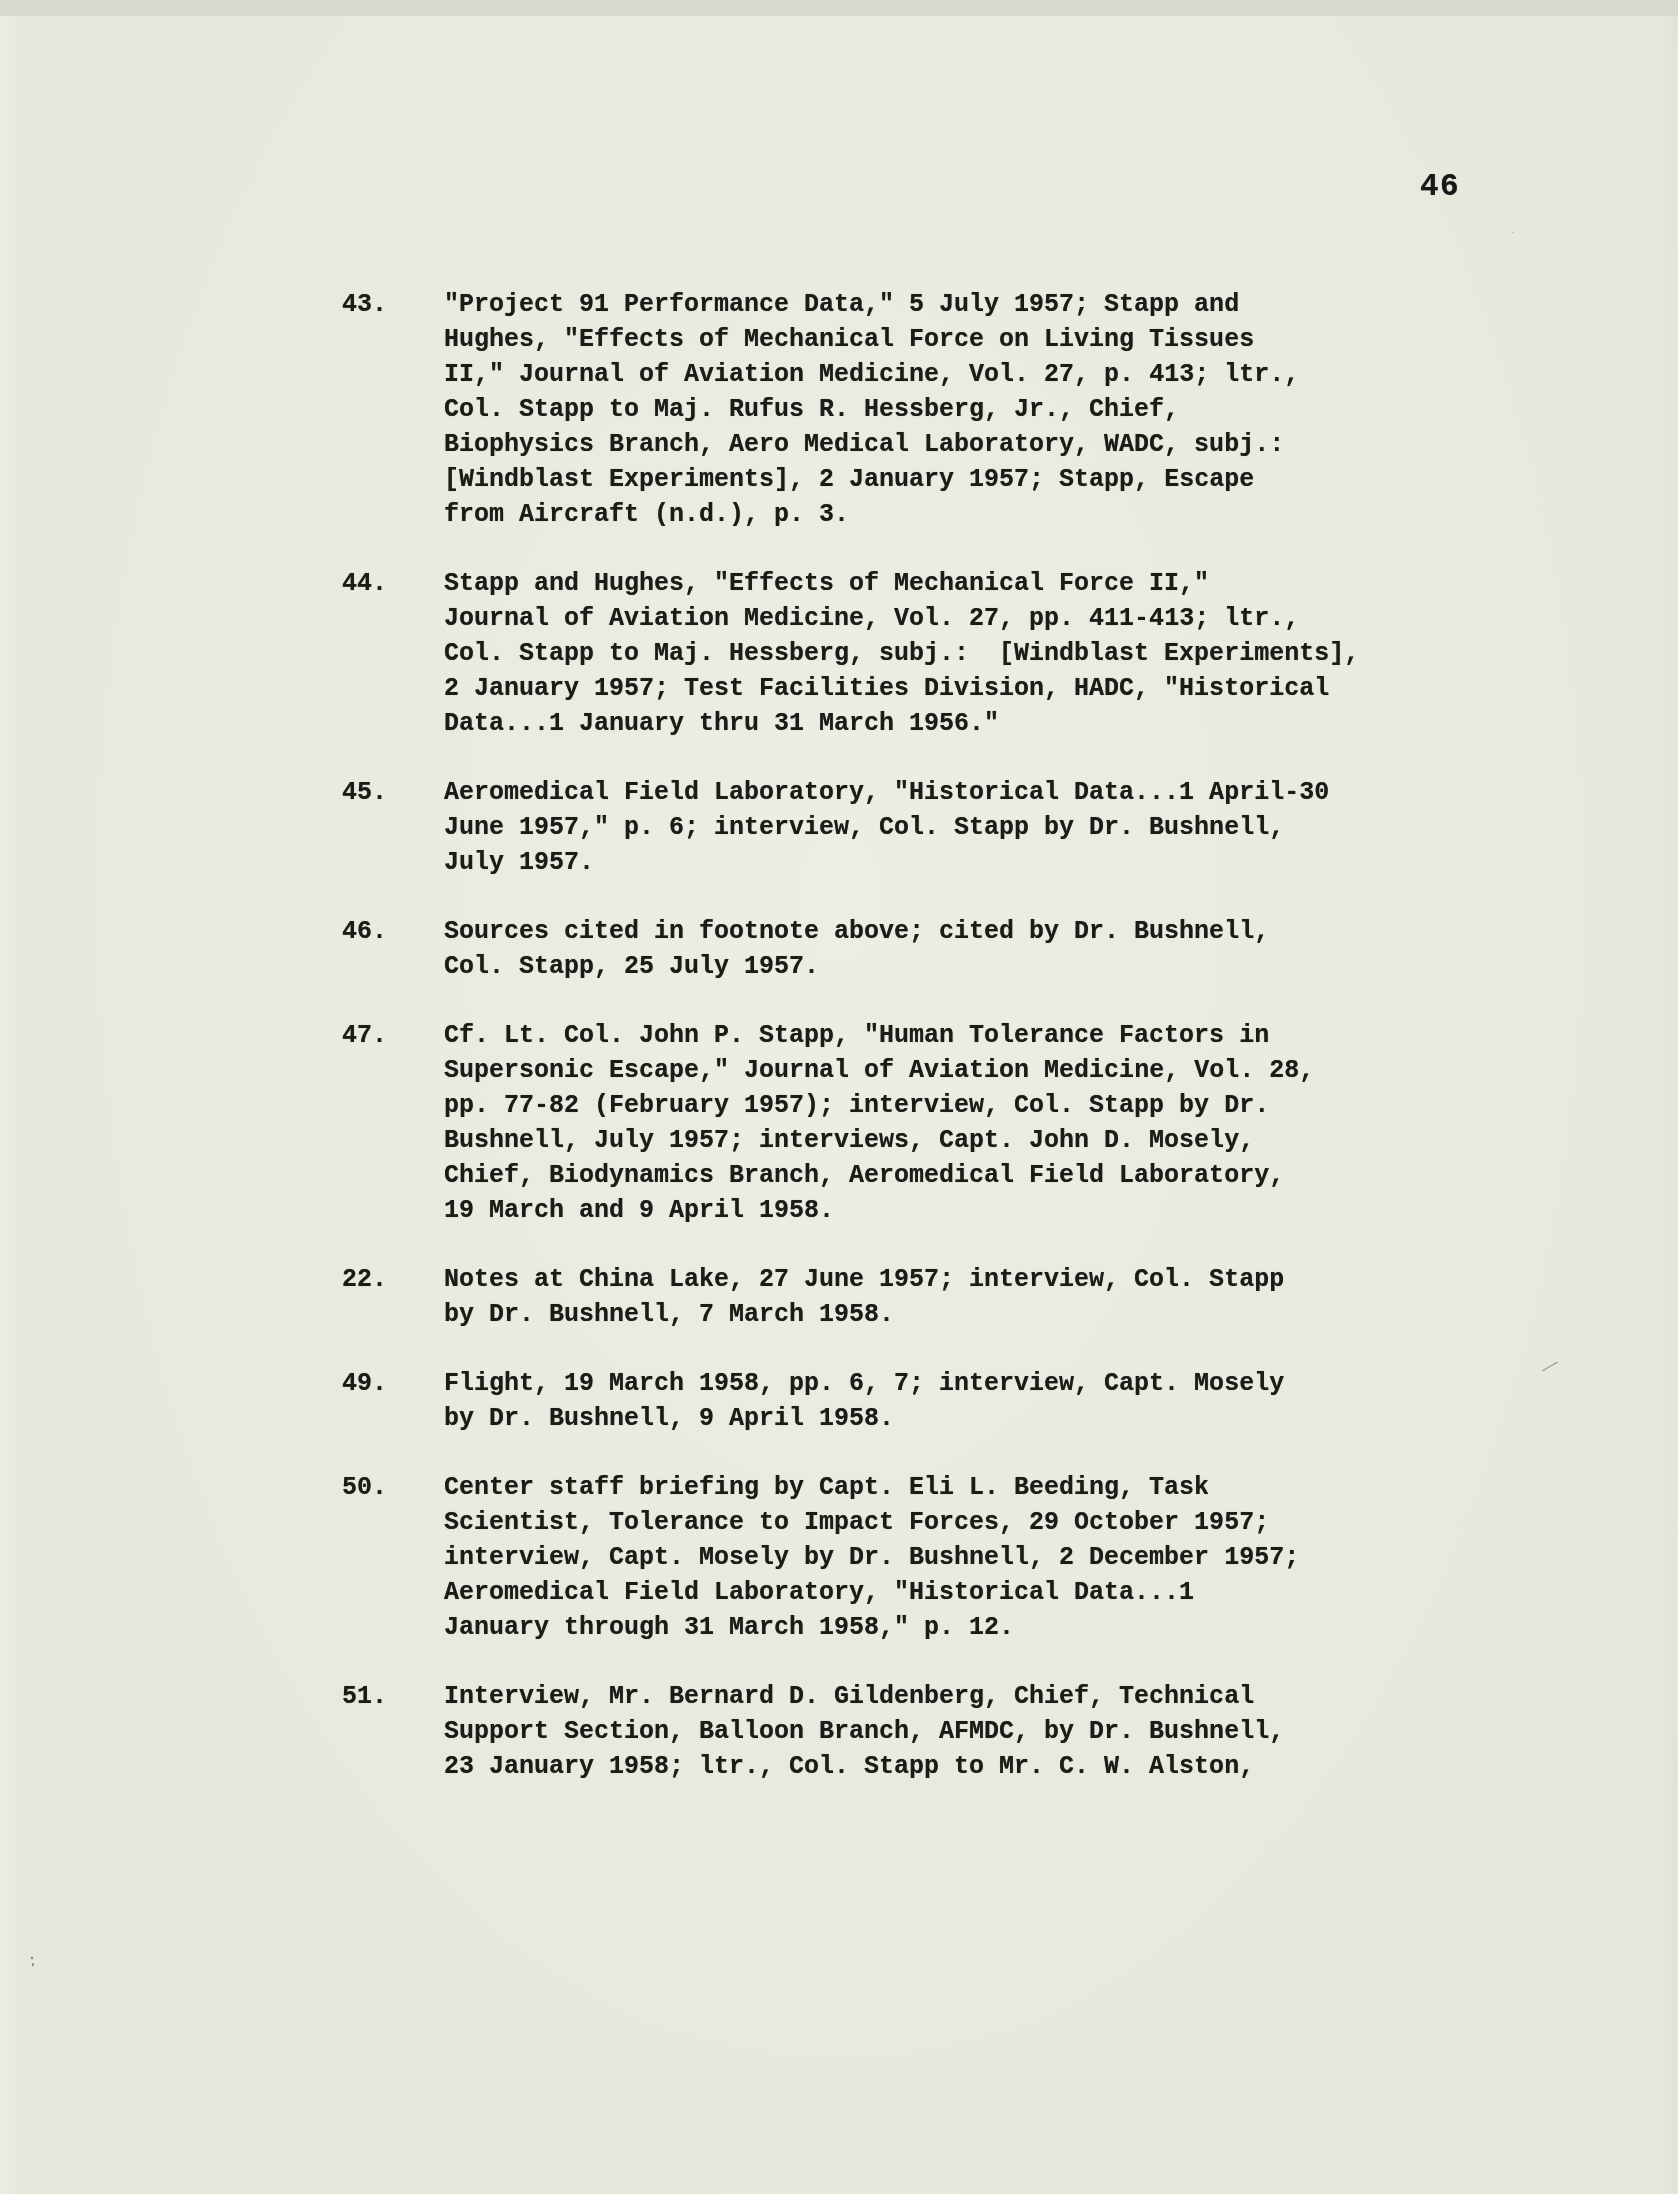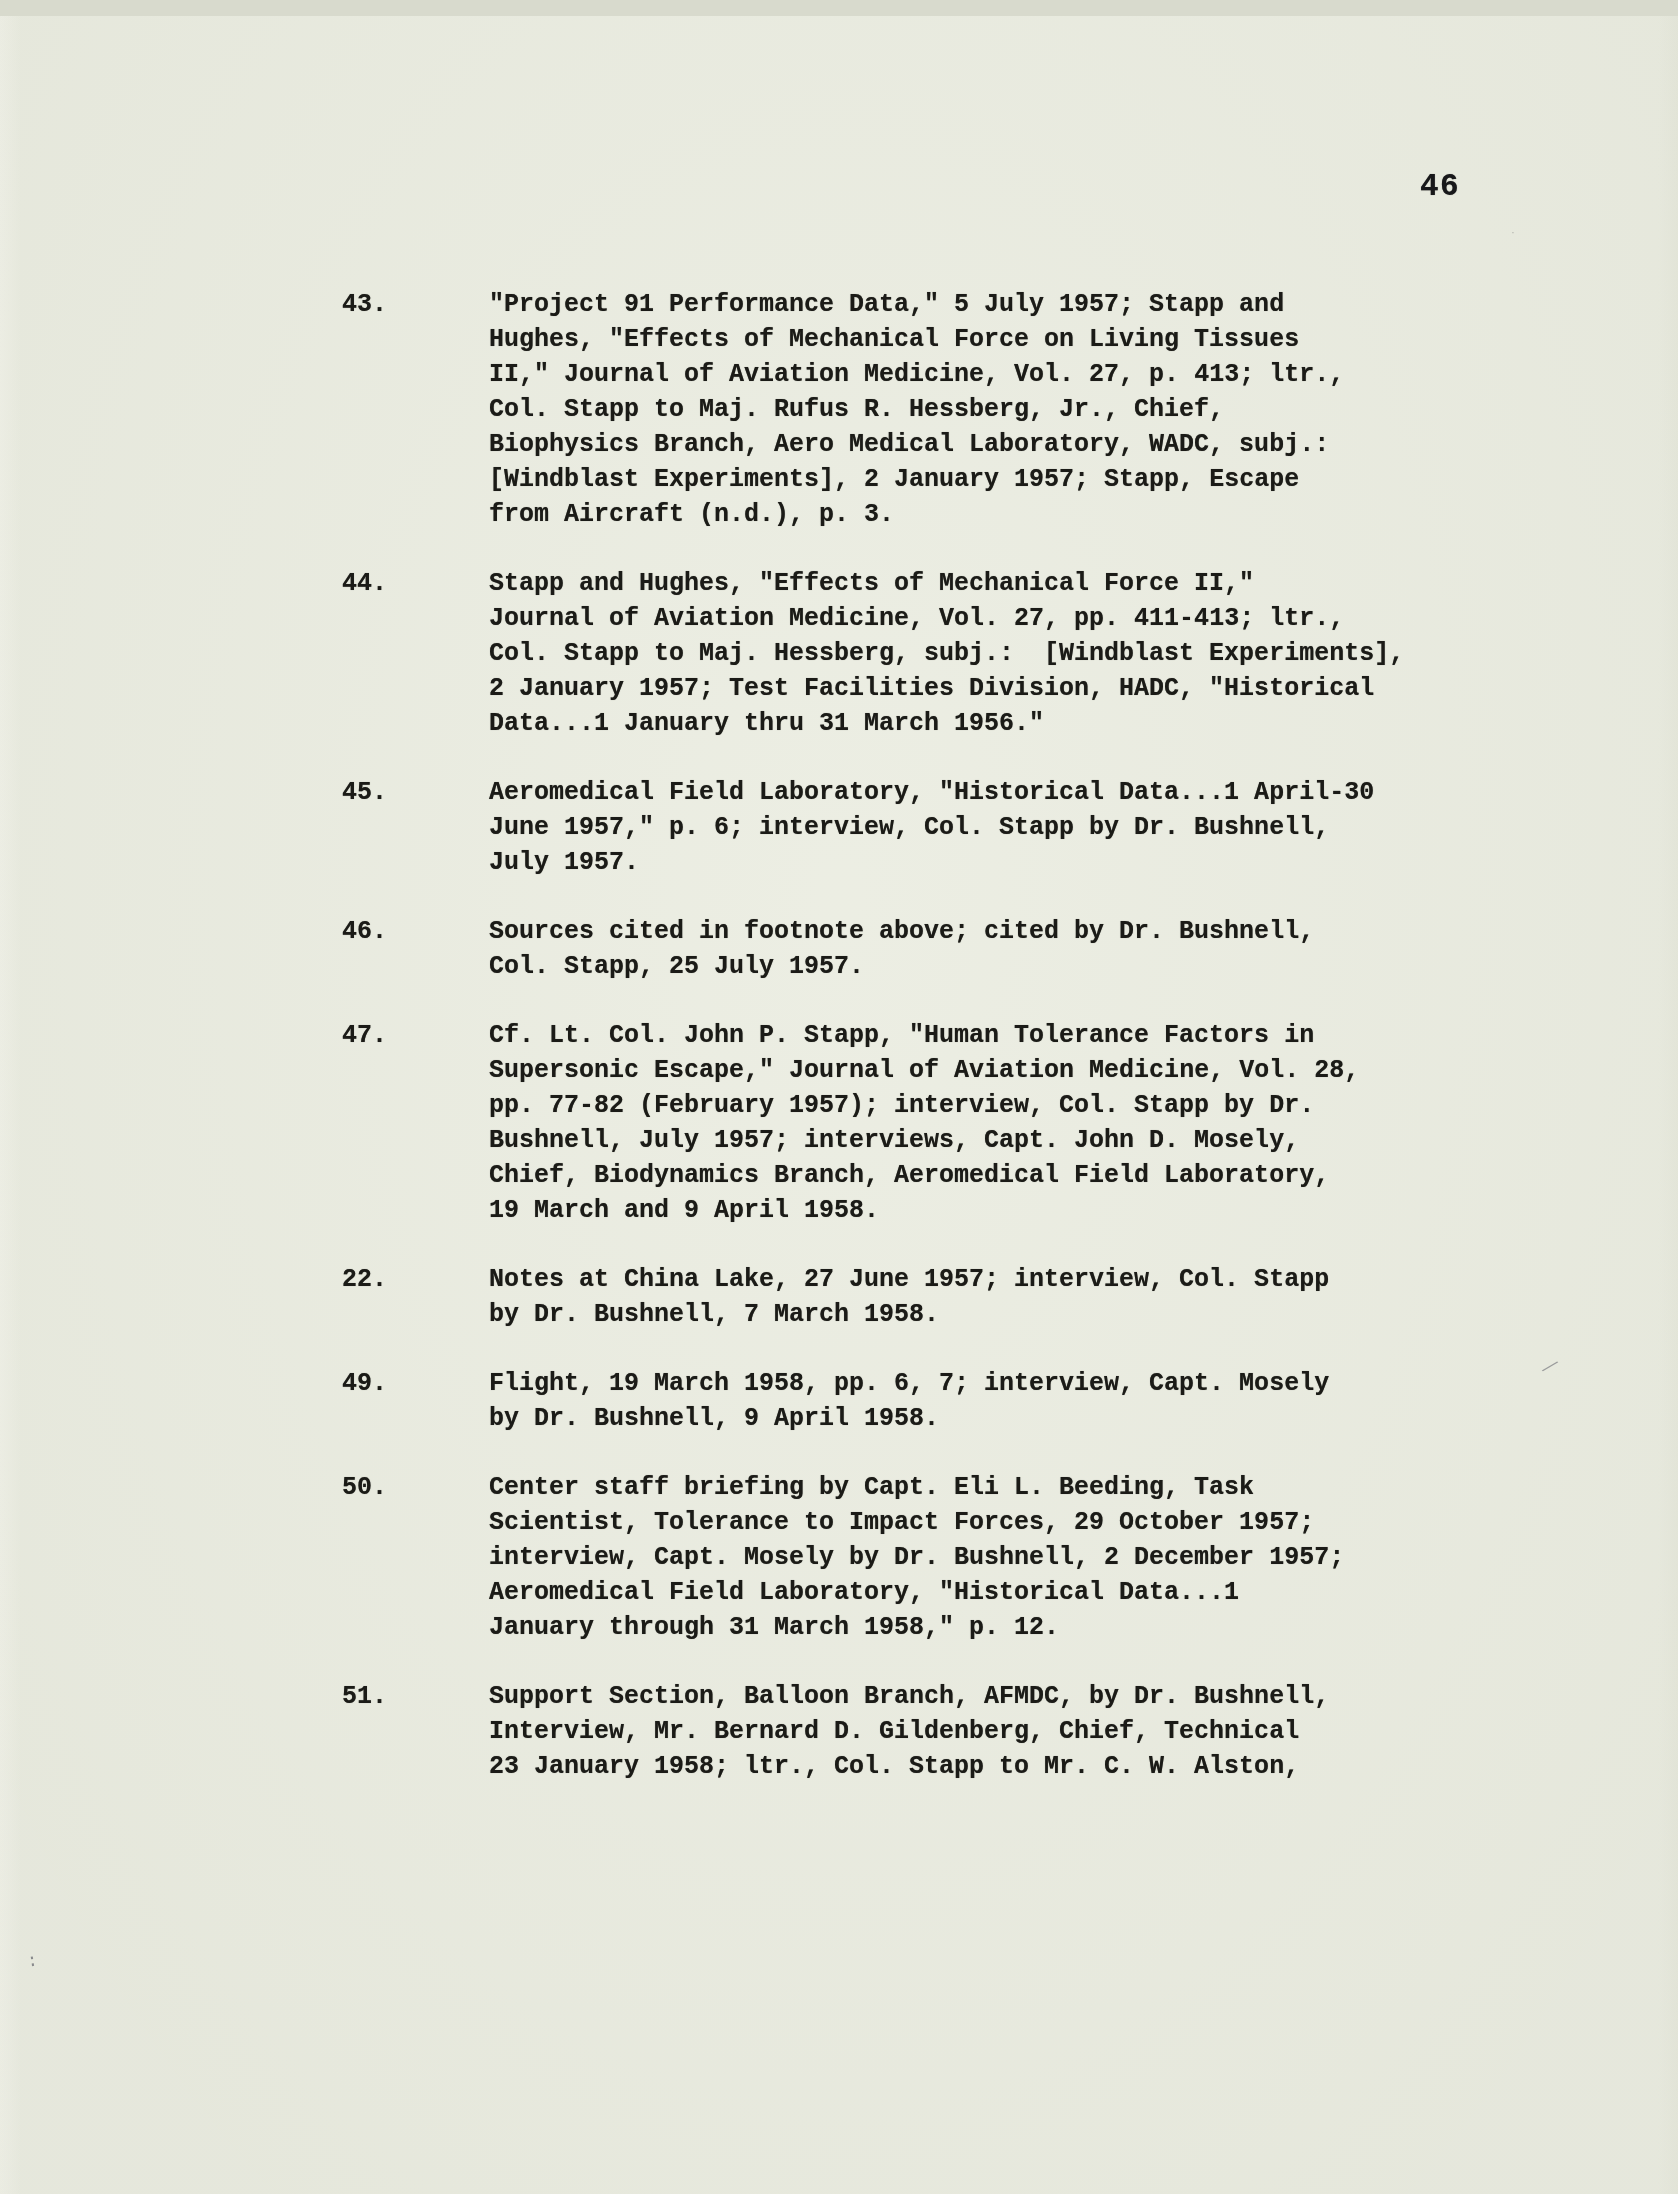--- a/index.html
+++ b/index.html
@@ -36,21 +36,20 @@
   .footnote-list {
     position: absolute;
     top: 271px;
     left: 342px;
     width: 1208px;
   }
   .footnote {
     display: flex;
     align-items: flex-start;
     margin-bottom: 34px;
-    gap: 45px;
   }
   .fn-num {
     flex: 0 0 102px;
     font-size: 25px;
     font-weight: 700;
     line-height: 35px;
     color: #1b1b17;
     text-shadow: 0 0 0.7px rgba(25,25,20,0.6);
   }
   .fn-text {
@@ -116,21 +115,21 @@
       <div class="footnote">
         <span class="fn-num">49.</span>
         <div class="fn-text"><div class="fn-line">Flight, 19 March 1958, pp. 6, 7; interview, Capt. Mosely</div><div class="fn-line">by Dr. Bushnell, 9 April 1958.</div></div>
       </div>
       <div class="footnote">
         <span class="fn-num">50.</span>
         <div class="fn-text"><div class="fn-line">Center staff briefing by Capt. Eli L. Beeding, Task</div><div class="fn-line">Scientist, Tolerance to Impact Forces, 29 October 1957;</div><div class="fn-line">interview, Capt. Mosely by Dr. Bushnell, 2 December 1957;</div><div class="fn-line">Aeromedical Field Laboratory, "Historical Data...1</div><div class="fn-line">January through 31 March 1958," p. 12.</div></div>
       </div>
       <div class="footnote">
         <span class="fn-num">51.</span>
-        <div class="fn-text"><div class="fn-line">Support Section, Balloon Branch, AFMDC, by Dr. Bushnell,</div><div class="fn-line">Interview, Mr. Bernard D. Gildenberg, Chief, Technical</div><div class="fn-line">23 January 1958; ltr., Col. Stapp to Mr. C. W. Alston,</div></div>
+        <div class="fn-text"><div class="fn-line">Interview, Mr. Bernard D. Gildenberg, Chief, Technical</div><div class="fn-line">Support Section, Balloon Branch, AFMDC, by Dr. Bushnell,</div><div class="fn-line">23 January 1958; ltr., Col. Stapp to Mr. C. W. Alston,</div></div>
       </div>
     </div>
 
   <div class="artifact a1">⁄</div>
   <div class="artifact a2">:</div>
   <div class="artifact a3">·</div>
 
 </div>
 
 

